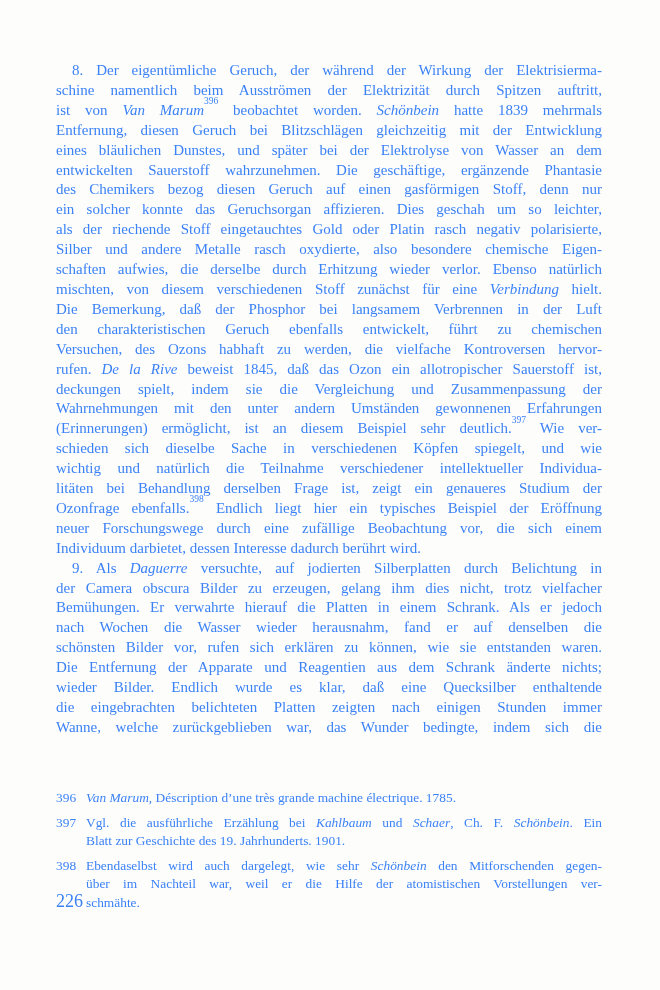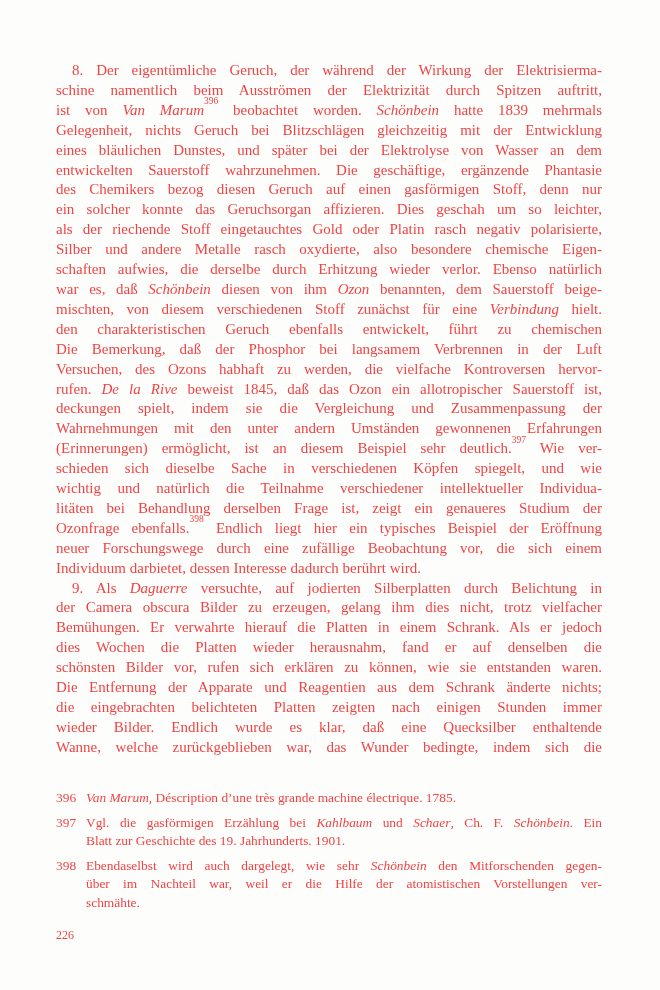--- a/index.html
+++ b/index.html
@@ -1,21 +1,21 @@
 <!DOCTYPE html>
 <html><head>
 <meta charset="utf-8">
 <style>
   html, body { margin: 0; padding: 0; background: #ffffff; }
   .page {
     position: relative;
     width: 660px;
     height: 990px;
     background: #fdfdfc;
-    color: #ef4444;
+    color: #3b82f6;
     font-family: "Liberation Serif", "DejaVu Serif", serif;
     overflow: hidden;
   }
   .body-text {
     position: absolute;
     left: 56px;
     top: 61px;
     width: 546px;
     font-size: 15px;
     line-height: 19.9px;
@@ -50,80 +50,79 @@
     margin-bottom: 6px;
   }
   .fn-num {
     position: absolute;
     left: 0;
     top: 0;
   }
   .page-number {
     position: absolute;
     left: 56px;
-    top: 928px;
-    font-size: 12px;
+    top: 891px;
+    font-size: 18px;
   }
 </style>
 </head>
 <body>
 
 <div class="page">
   <div class="body-text">
       <div>
         <div class="line just ind"><span>8. Der eigentümliche Geruch, der während der Wirkung der Elektrisierma-</span></div>
         <div class="line just"><span>schine namentlich beim Ausströmen der Elektrizität durch Spitzen auftritt,</span></div>
         <div class="line just"><span>ist von </span><em>Van Marum</em><sup class="fn-ref">396</sup><span> beobachtet worden. </span><em>Schönbein</em><span> hatte 1839 mehrmals</span></div>
-        <div class="line just"><span>Gelegenheit, nichts Geruch bei Blitzschlägen gleichzeitig mit der Entwicklung</span></div>
+        <div class="line just"><span>Entfernung, diesen Geruch bei Blitzschlägen gleichzeitig mit der Entwicklung</span></div>
         <div class="line just"><span>eines bläulichen Dunstes, und später bei der Elektrolyse von Wasser an dem</span></div>
         <div class="line just"><span>entwickelten Sauerstoff wahrzunehmen. Die geschäftige, ergänzende Phantasie</span></div>
         <div class="line just"><span>des Chemikers bezog diesen Geruch auf einen gasförmigen Stoff, denn nur</span></div>
         <div class="line just"><span>ein solcher konnte das Geruchsorgan affizieren. Dies geschah um so leichter,</span></div>
         <div class="line just"><span>als der riechende Stoff eingetauchtes Gold oder Platin rasch negativ polarisierte,</span></div>
         <div class="line just"><span>Silber und andere Metalle rasch oxydierte, also besondere chemische Eigen-</span></div>
         <div class="line just"><span>schaften aufwies, die derselbe durch Erhitzung wieder verlor. Ebenso natürlich</span></div>
-        <div class="line just"><span>war es, daß </span><em>Schönbein</em><span> diesen von ihm </span><em>Ozon</em><span> benannten, dem Sauerstoff beige-</span></div>
         <div class="line just"><span>mischten, von diesem verschiedenen Stoff zunächst für eine </span><em>Verbindung</em><span> hielt.</span></div>
+        <div class="line just"><span>Die Bemerkung, daß der Phosphor bei langsamem Verbrennen in der Luft</span></div>
         <div class="line just"><span>den charakteristischen Geruch ebenfalls entwickelt, führt zu chemischen</span></div>
-        <div class="line just"><span>Die Bemerkung, daß der Phosphor bei langsamem Verbrennen in der Luft</span></div>
         <div class="line just"><span>Versuchen, des Ozons habhaft zu werden, die vielfache Kontroversen hervor-</span></div>
         <div class="line just"><span>rufen. </span><em>De la Rive</em><span> beweist 1845, daß das Ozon ein allotropischer Sauerstoff ist,</span></div>
         <div class="line just"><span>deckungen spielt, indem sie die Vergleichung und Zusammenpassung der</span></div>
         <div class="line just"><span>Wahrnehmungen mit den unter andern Umständen gewonnenen Erfahrungen</span></div>
         <div class="line just"><span>(Erinnerungen) ermöglicht, ist an diesem Beispiel sehr deutlich.</span><sup class="fn-ref">397</sup><span> Wie ver-</span></div>
         <div class="line just"><span>schieden sich dieselbe Sache in verschiedenen Köpfen spiegelt, und wie</span></div>
         <div class="line just"><span>wichtig und natürlich die Teilnahme verschiedener intellektueller Individua-</span></div>
         <div class="line just"><span>litäten bei Behandlung derselben Frage ist, zeigt ein genaueres Studium der</span></div>
         <div class="line just"><span>Ozonfrage ebenfalls.</span><sup class="fn-ref">398</sup><span> Endlich liegt hier ein typisches Beispiel der Eröffnung</span></div>
         <div class="line just"><span>neuer Forschungswege durch eine zufällige Beobachtung vor, die sich einem</span></div>
         <div class="line"><span>Individuum darbietet, dessen Interesse dadurch berührt wird.</span></div>
       </div>
       <div>
         <div class="line just ind"><span>9. Als </span><em>Daguerre</em><span> versuchte, auf jodierten Silberplatten durch Belichtung in</span></div>
         <div class="line just"><span>der Camera obscura Bilder zu erzeugen, gelang ihm dies nicht, trotz vielfacher</span></div>
         <div class="line just"><span>Bemühungen. Er verwahrte hierauf die Platten in einem Schrank. Als er jedoch</span></div>
-        <div class="line just"><span>dies Wochen die Platten wieder herausnahm, fand er auf denselben die</span></div>
+        <div class="line just"><span>nach Wochen die Wasser wieder herausnahm, fand er auf denselben die</span></div>
         <div class="line just"><span>schönsten Bilder vor, rufen sich erklären zu können, wie sie entstanden waren.</span></div>
         <div class="line just"><span>Die Entfernung der Apparate und Reagentien aus dem Schrank änderte nichts;</span></div>
+        <div class="line just"><span>wieder Bilder. Endlich wurde es klar, daß eine Quecksilber enthaltende</span></div>
         <div class="line just"><span>die eingebrachten belichteten Platten zeigten nach einigen Stunden immer</span></div>
-        <div class="line just"><span>wieder Bilder. Endlich wurde es klar, daß eine Quecksilber enthaltende</span></div>
         <div class="line just"><span>Wanne, welche zurückgeblieben war, das Wunder bedingte, indem sich die</span></div>
       </div>
     </div>
   <div class="footnotes">
       <div class="footnote">
         <span class="fn-num">396</span>
         <div>
           <div class="line"><em>Van Marum</em><span>, Déscription d’une très grande machine électrique. 1785.</span></div>
         </div>
       </div>
       <div class="footnote">
         <span class="fn-num">397</span>
         <div>
-          <div class="line just"><span>Vgl. die gasförmigen Erzählung bei </span><em>Kahlbaum</em><span> und </span><em>Schaer</em><span>, Ch. F. </span><em>Schönbein</em><span>. Ein</span></div>
+          <div class="line just"><span>Vgl. die ausführliche Erzählung bei </span><em>Kahlbaum</em><span> und </span><em>Schaer</em><span>, Ch. F. </span><em>Schönbein</em><span>. Ein</span></div>
           <div class="line"><span>Blatt zur Geschichte des 19. Jahrhunderts. 1901.</span></div>
         </div>
       </div>
       <div class="footnote">
         <span class="fn-num">398</span>
         <div>
           <div class="line just"><span>Ebendaselbst wird auch dargelegt, wie sehr </span><em>Schönbein</em><span> den Mitforschenden gegen-</span></div>
           <div class="line just"><span>über im Nachteil war, weil er die Hilfe der atomistischen Vorstellungen ver-</span></div>
           <div class="line"><span>schmähte.</span></div>
         </div>

